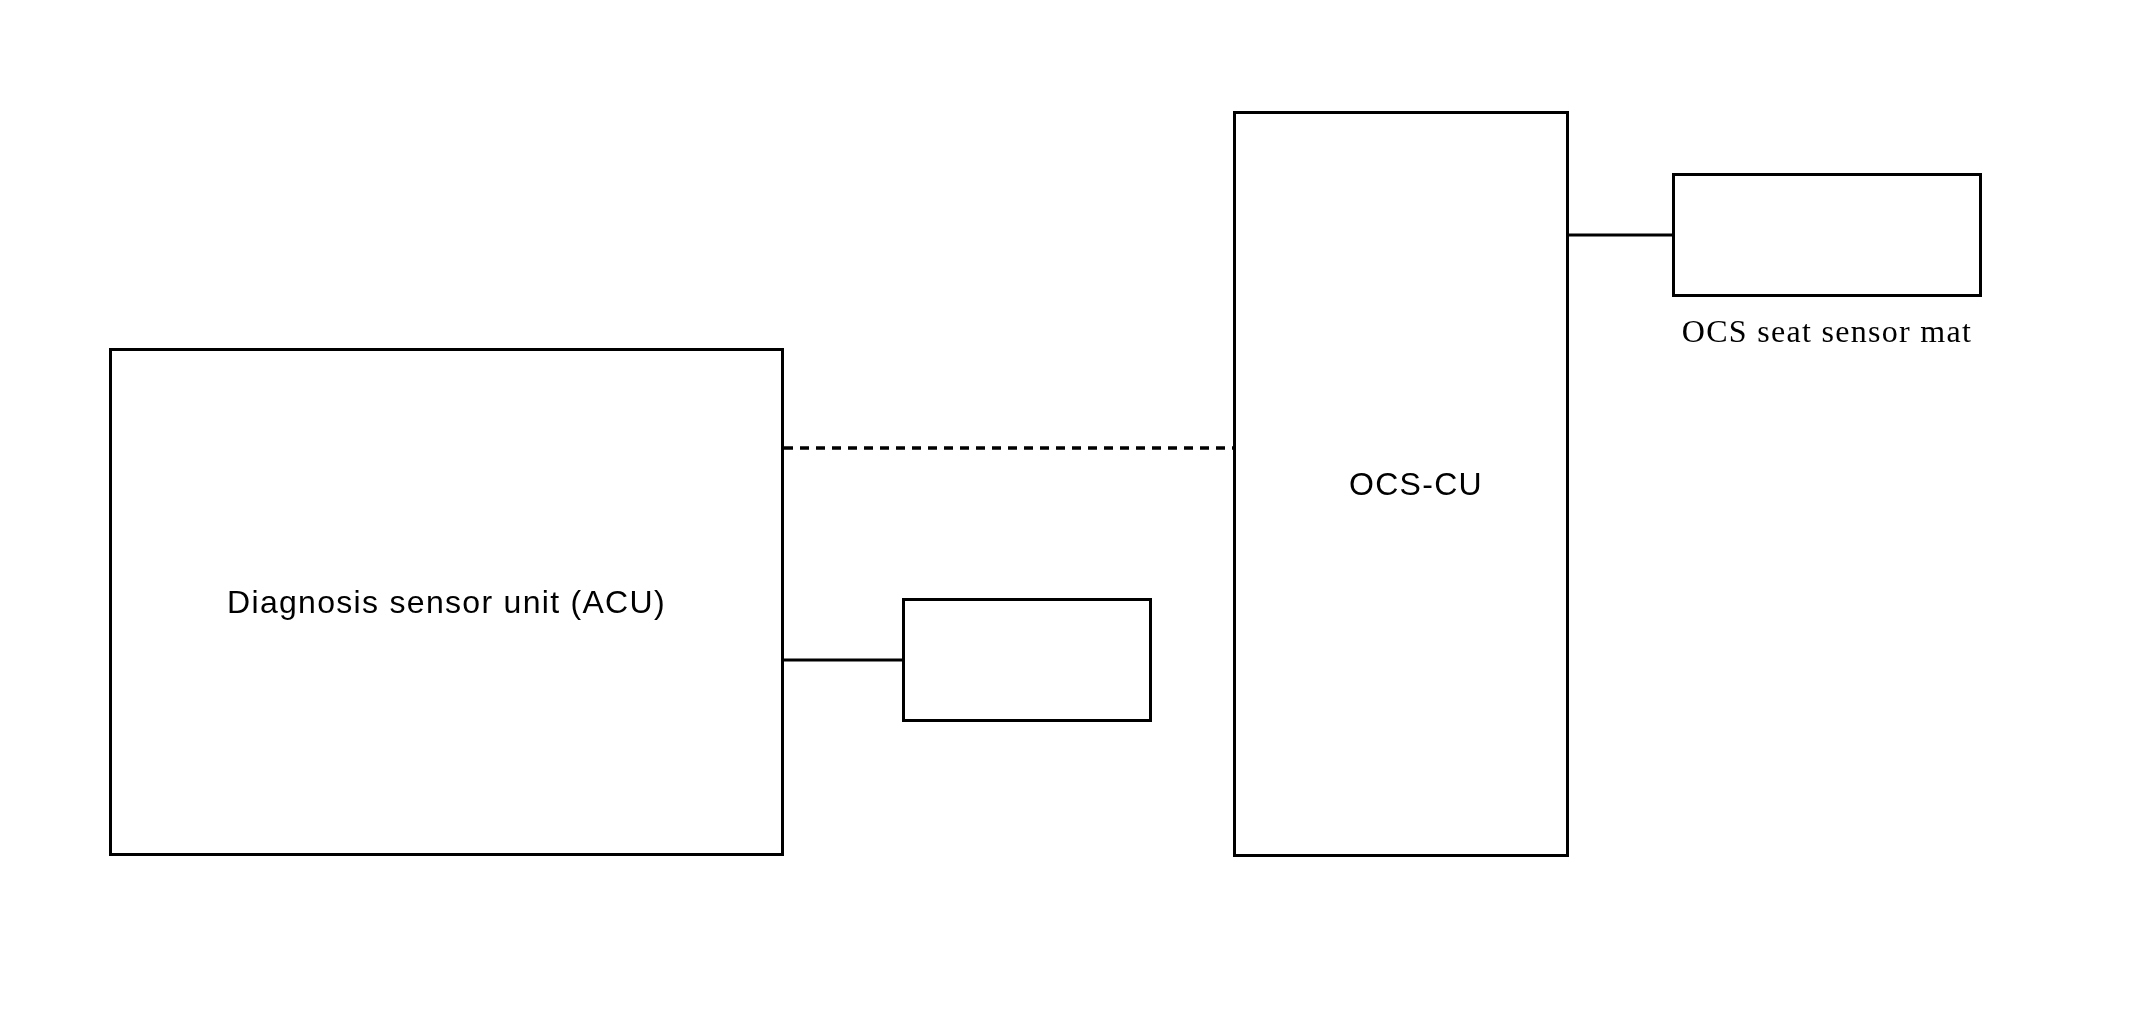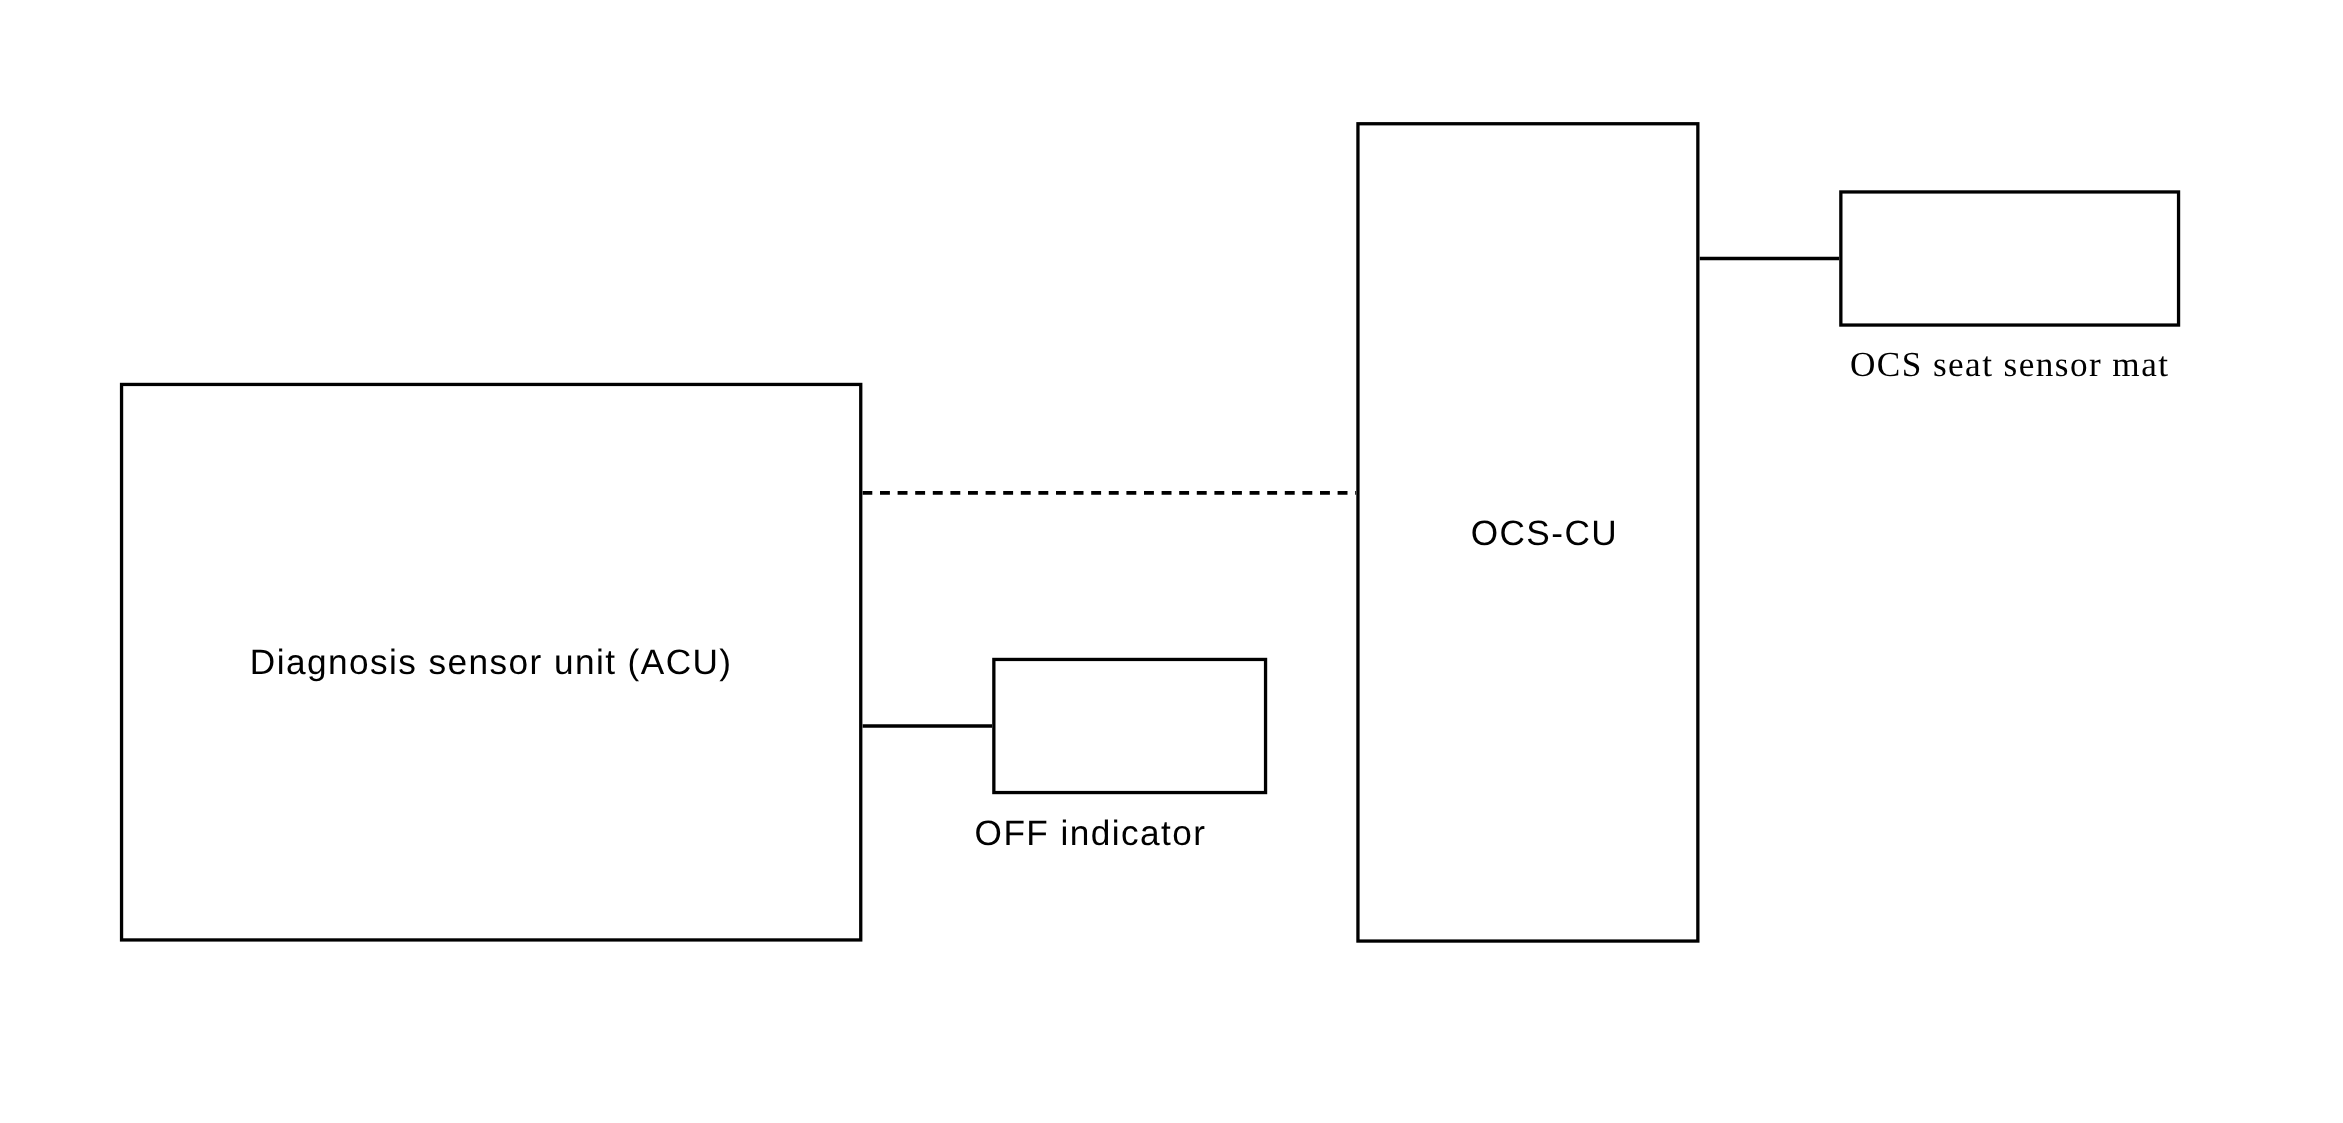--- a/index.html
+++ b/index.html
@@ -47,21 +47,21 @@
     font-size: 32px;
     letter-spacing: 1.3px;
     color: #000000;
     line-height: 43px;
   }
   .caption.centered {
     text-align: center;
   }
   
   #node-acu        { left: 109px;  top: 348px; width: 675px; height: 508px; }
-  #node-ocs-cu     { left: 1233px; top: 111px; width: 312px; height: 746px; padding-left: 30px; }
+  #node-ocs-cu     { left: 1233px; top: 111px; width: 336px; height: 746px; padding-left: 30px; }
   #node-seat-mat   { left: 1672px; top: 173px; width: 310px; height: 124px; }
   #node-pab        { left: 902px;  top: 598px; width: 250px; height: 124px; }
   #caption-seat-mat { left: 1572px; top: 310px; width: 510px; font-family: Liberation Serif, serif; }
   #caption-pab      { left: 886px;  top: 736px; width: 420px; }
 </style>
 </head>
 <body>
 
 <div class="canvas">
 
@@ -77,16 +77,15 @@
 
   <div class="node with-inner-label" id="node-ocs-cu">
     <span class="node-label">OCS-CU</span>
   </div>
 
   <div class="node" id="node-seat-mat"></div>
   <div class="caption centered" id="caption-seat-mat">OCS seat sensor mat</div>
 
   <div class="node" id="node-pab"></div>
   <div class="caption" id="caption-pab">
-    <div>OFF indicator</div>
   </div>
 
 </div>
 
 </body></html>

